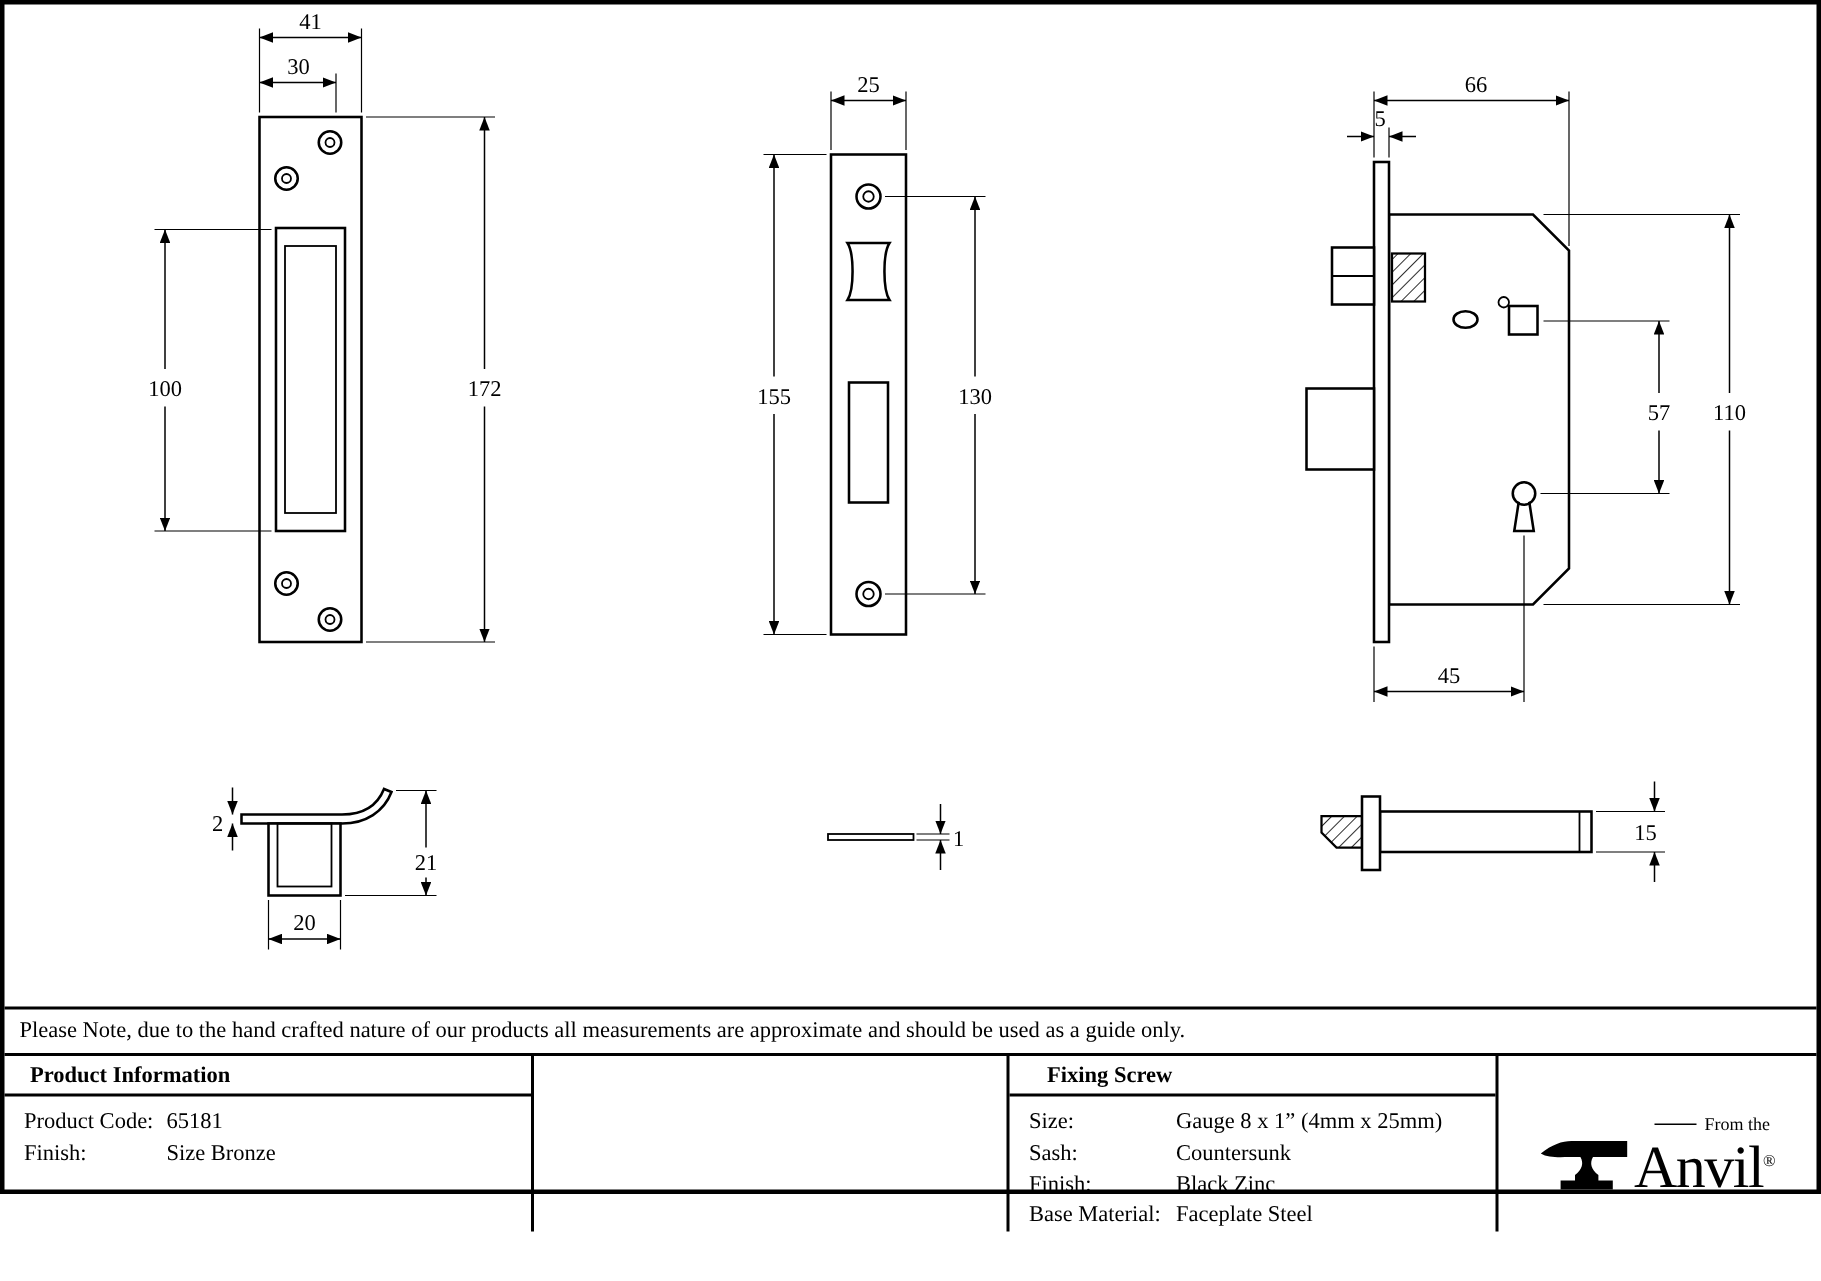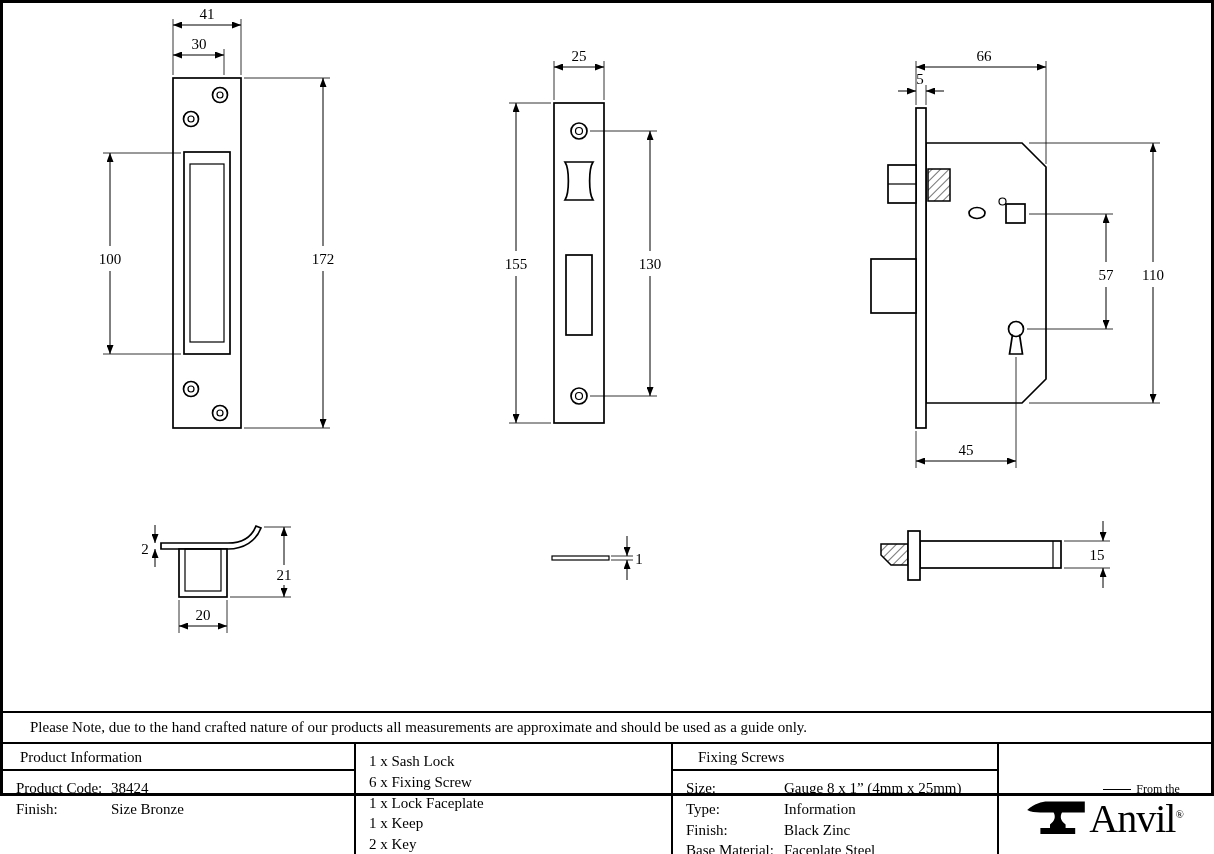--- a/index.html
+++ b/index.html
@@ -13,31 +13,31 @@
   .o  { fill:#fff; stroke:#000; stroke-width:1.7; }
   .on { fill:none; stroke:#000; stroke-width:1.7; }
   .ot { fill:none; stroke:#000; stroke-width:1.2; }
   .ow { fill:#fff; stroke:#000; stroke-width:1.2; }
   .oh { stroke:#000; stroke-width:1.5; }
   .d  { stroke:#000; stroke-width:1;   fill:none; }
   .e  { stroke:#000; stroke-width:0.8; fill:none; }
 
   
   .note-bar { height:33px; flex:none; border-top:2px solid #000; border-bottom:2px solid #000;
-              display:flex; align-items:center; padding-left:27px; font-size:15px;margin-top:40px; }
+              display:flex; align-items:center; padding-left:10px; font-size:15px; }
 
   
   .info-table { flex:1; display:flex; }
   .col { border-right:2px solid #000; }
   .col-product { width:353px; }
   .col-pack    { width:317px; }
   .col-screws  { width:326px; }
   .col-logo    { flex:1; border-right:none; display:flex; justify-content:center;
                  align-items:flex-start; padding-top:38px; }
-  .col-header  { font-size:15px; font-weight:normal; height:27px; padding:5px 0 0 25px;
+  .col-header  { font-size:15px; font-weight:bold; height:27px; padding:5px 0 0 25px;
                  border-bottom:2px solid #000; }
   .col-product .col-header { padding-left:17px; }
   .col-body { padding:7px 0 0 13px; font-size:15px; line-height:20.8px; }
   .col-product .col-body { }
   .spec-row { display:flex; }
   .col-product .spec-label { width:95px; flex:none; }
   .col-screws  .spec-label { width:98px; flex:none; }
 
   
   .logo { display:flex; align-items:flex-end; gap:3px; }
@@ -241,49 +241,42 @@
     <span>Please Note, due to the hand crafted nature of our products all measurements are approximate and should be used as a guide only.</span>
   </div>
 
   <div class="info-table">
 
     <section class="col col-product">
       <div class="col-header">Product Information</div>
       <div class="col-body">
         <div class="spec-row">
           <span class="spec-label">Product Code:</span>
-          <span class="spec-value">38424</span>
+          <span class="spec-value">65181</span>
         </div>
         <div class="spec-row">
           <span class="spec-label">Finish:</span>
           <span class="spec-value">Size Bronze</span>
         </div>
       </div>
     </section>
 
     <section class="col col-pack">
-      <div class="col-body">
-        <div class="pack-item">1 x Sash Lock</div>
-        <div class="pack-item">6 x Fixing Screw</div>
-        <div class="pack-item">1 x Lock Faceplate</div>
-        <div class="pack-item">1 x Keep</div>
-        <div class="pack-item">2 x Key</div>
-      </div>
     </section>
 
     <section class="col col-screws">
-      <div class="col-header">Fixing Screws</div>
+      <div class="col-header">Fixing Screw</div>
       <div class="col-body">
         <div class="spec-row">
           <span class="spec-label">Size:</span>
           <span class="spec-value">Gauge 8 x 1” (4mm x 25mm)</span>
         </div>
         <div class="spec-row">
-          <span class="spec-label">Type:</span>
-          <span class="spec-value">Information</span>
+          <span class="spec-label">Sash:</span>
+          <span class="spec-value">Countersunk</span>
         </div>
         <div class="spec-row">
           <span class="spec-label">Finish:</span>
           <span class="spec-value">Black Zinc</span>
         </div>
         <div class="spec-row">
           <span class="spec-label">Base Material:</span>
           <span class="spec-value">Faceplate Steel</span>
         </div>
       </div>

